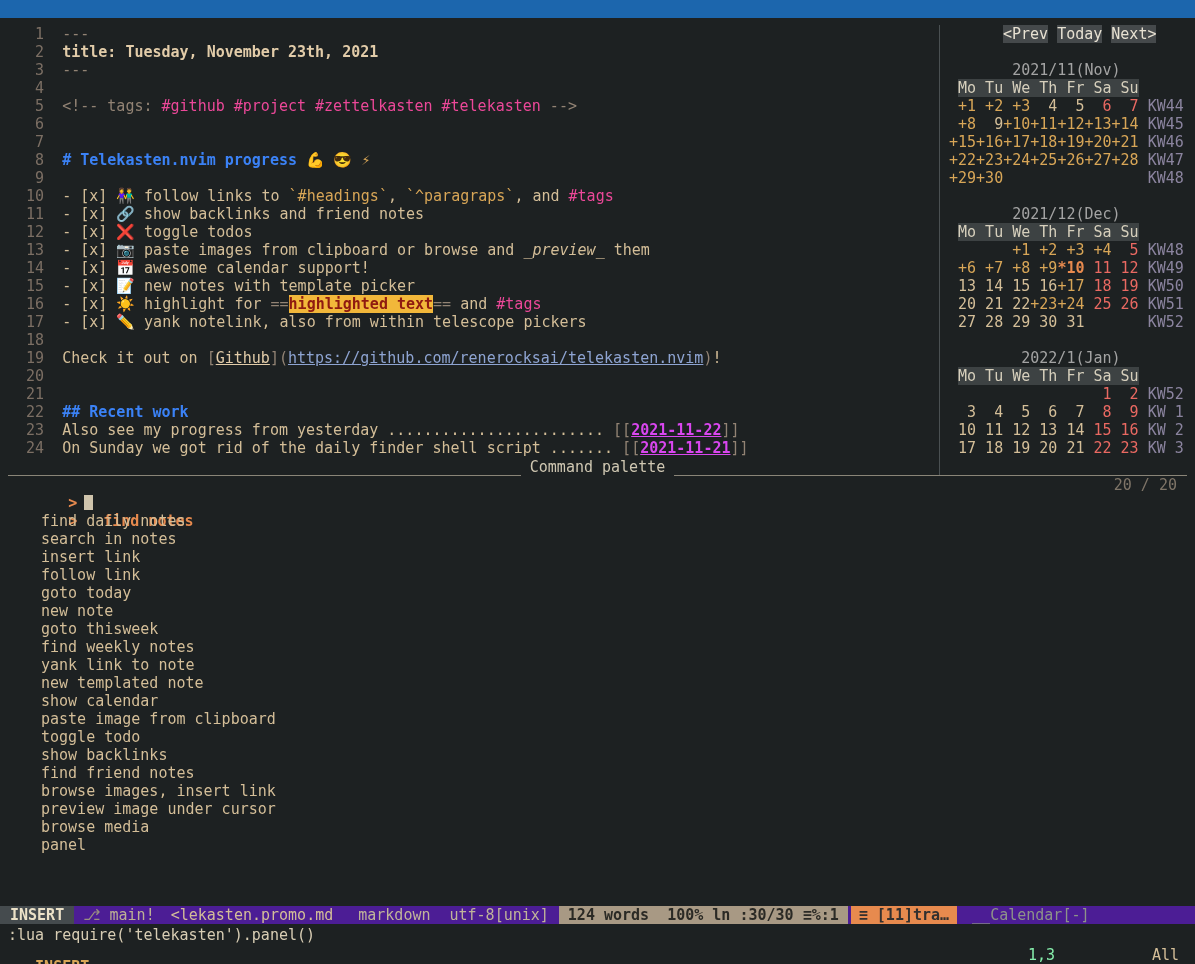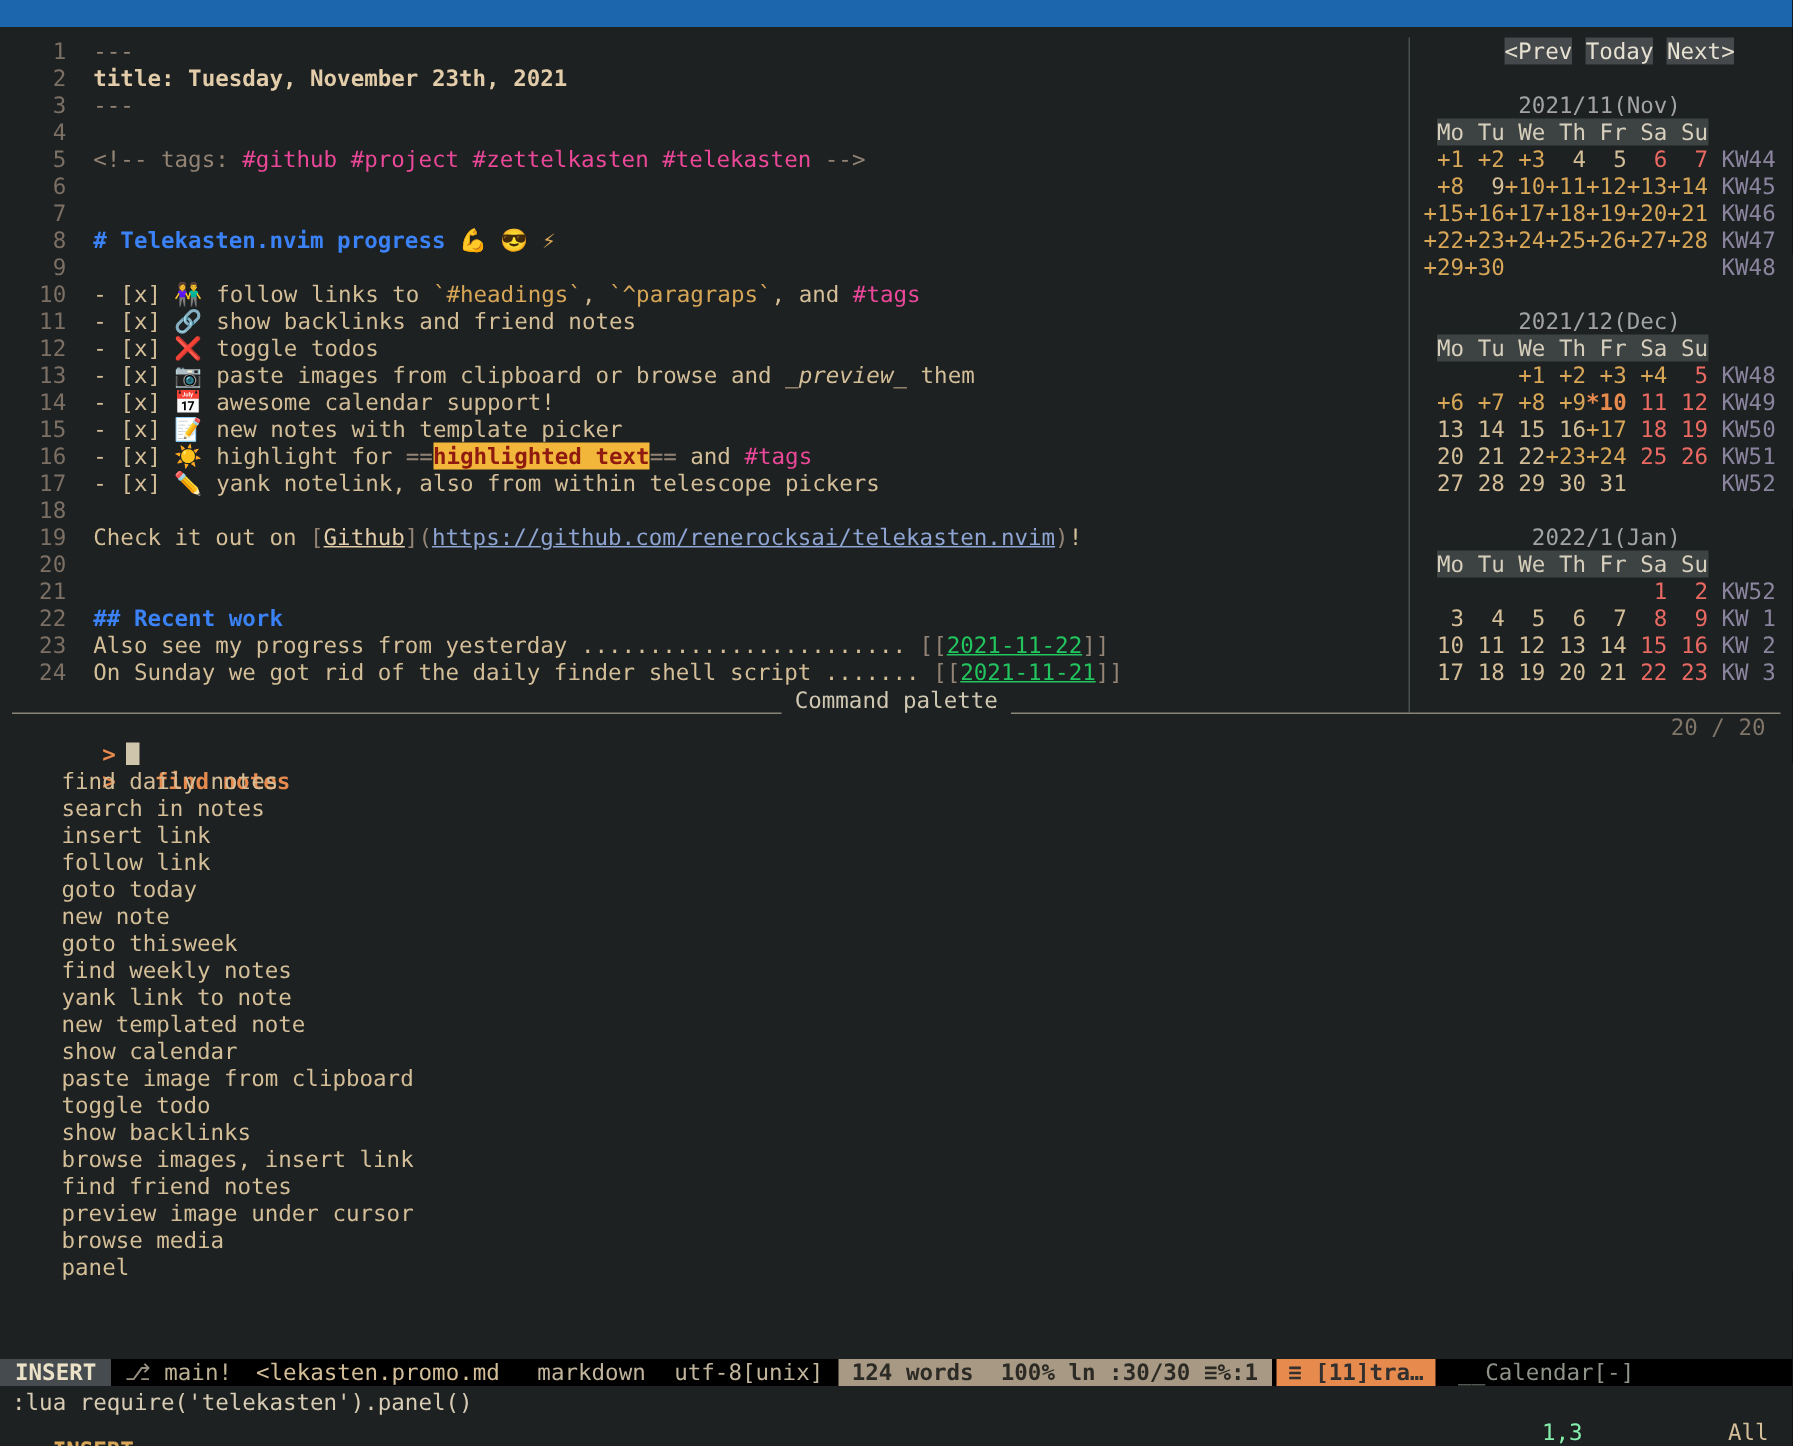--- a/index.html
+++ b/index.html
@@ -23,21 +23,21 @@
   .lnum { color:#7c6f64; }
   .tk-cm { color:#928374; }
   .tk-bold { font-weight:700; color:#e2cca9; }
   .tk-tag { color:#ec4899; }
   .tk-h { font-weight:700; color:#3b82f6; }
   .tk-code { color:#d8a657; }
   .tk-em { font-style:italic; color:#d4be98; }
   .tk-br { color:#928374; }
   .tk-url { color:#8ea4d2; text-decoration:underline; }
   .tk-ul { color:#e2cca9; text-decoration:underline; }
-  .tk-wiki { color:#22c55e; font-weight:400; text-decoration:underline; }
+  .tk-wiki { color:#d946ef; font-weight:700; text-decoration:underline; }
   .tk-hl { background:#f2b73a; color:#8f1a10; font-weight:700; }
   .tk-eq { color:#928374; }
   .tk-orange { color:#e78a4e; }
   .tk-yellow { color:#d8a657; }
   .tk-red { color:#ea6962; }
   .tk-blue { color:#7daea3; }
   .tk-gray { color:#a89984; }
 
   .vsep { position:absolute; left:939px; top:7px; width:1px; height:450px; background:#4a5052; }
 
@@ -66,21 +66,21 @@
   .counter { position:absolute; right:18px; top:0; color:#7f7568; }
   .sel-row { position:absolute; left:0; top:476px; width:1195px; height:18px;
              padding-left:14px; white-space:pre; }
   .sel-caret { color:#e78a4e; font-weight:700; }
   .sel-label { color:#e78a4e; font-weight:700; margin-left:26px;margin-top:37px; }
   .pitems { position:absolute; left:0; top:494px; width:1195px; }
   .pitem { height:18px; padding-left:41px; white-space:pre; color:#d4be98; }
 
   
   .statusline { position:absolute; left:0; top:888px; width:1195px; height:18px;
-                background:#000000; display:flex; white-space:pre; color:#c7baa0; }
+                background:#4c1d95; display:flex; white-space:pre; color:#c7baa0; }
   .seg { display:inline-block; height:18px; }
   .seg-mode { background:#454b4e; color:#ece2c8; font-weight:700; padding:0 10px; margin-left:0; }
   .seg-branch { margin-left:9px; color:#bdb194; }
   .bicon { color:#9a9081; }
   .seg-file { margin-left:16px; color:#d4be98; }
   .seg-ft { margin-left:25px; color:#c0b49a; }
   .seg-enc { margin-left:19px; color:#c0b49a; }
   .seg-stats { margin-left:10px; background:#a89984; color:#2b2a25; font-weight:700; padding:0 9px; }
   .seg-buf { margin-left:3px; background:#e78a4e; color:#32302f; font-weight:700; padding:0 8px; }
   .seg-right { margin-left:15px; color:#8d9389; }
@@ -184,22 +184,22 @@
         <div class="pitem">goto today</div>
         <div class="pitem">new note</div>
         <div class="pitem">goto thisweek</div>
         <div class="pitem">find weekly notes</div>
         <div class="pitem">yank link to note</div>
         <div class="pitem">new templated note</div>
         <div class="pitem">show calendar</div>
         <div class="pitem">paste image from clipboard</div>
         <div class="pitem">toggle todo</div>
         <div class="pitem">show backlinks</div>
+        <div class="pitem">find friend notes</div>
         <div class="pitem">browse images, insert link</div>
-        <div class="pitem">find friend notes</div>
         <div class="pitem">preview image under cursor</div>
         <div class="pitem">browse media</div>
         <div class="pitem">panel</div>
       </div>
 
     <div class="statusline">
       <span class="seg seg-mode">INSERT</span>
       <span class="seg seg-branch"><span class="bicon">⎇</span> <span>main!</span></span>
       <span class="seg seg-file">&lt;lekasten.promo.md</span>
       <span class="seg seg-ft">markdown</span>

